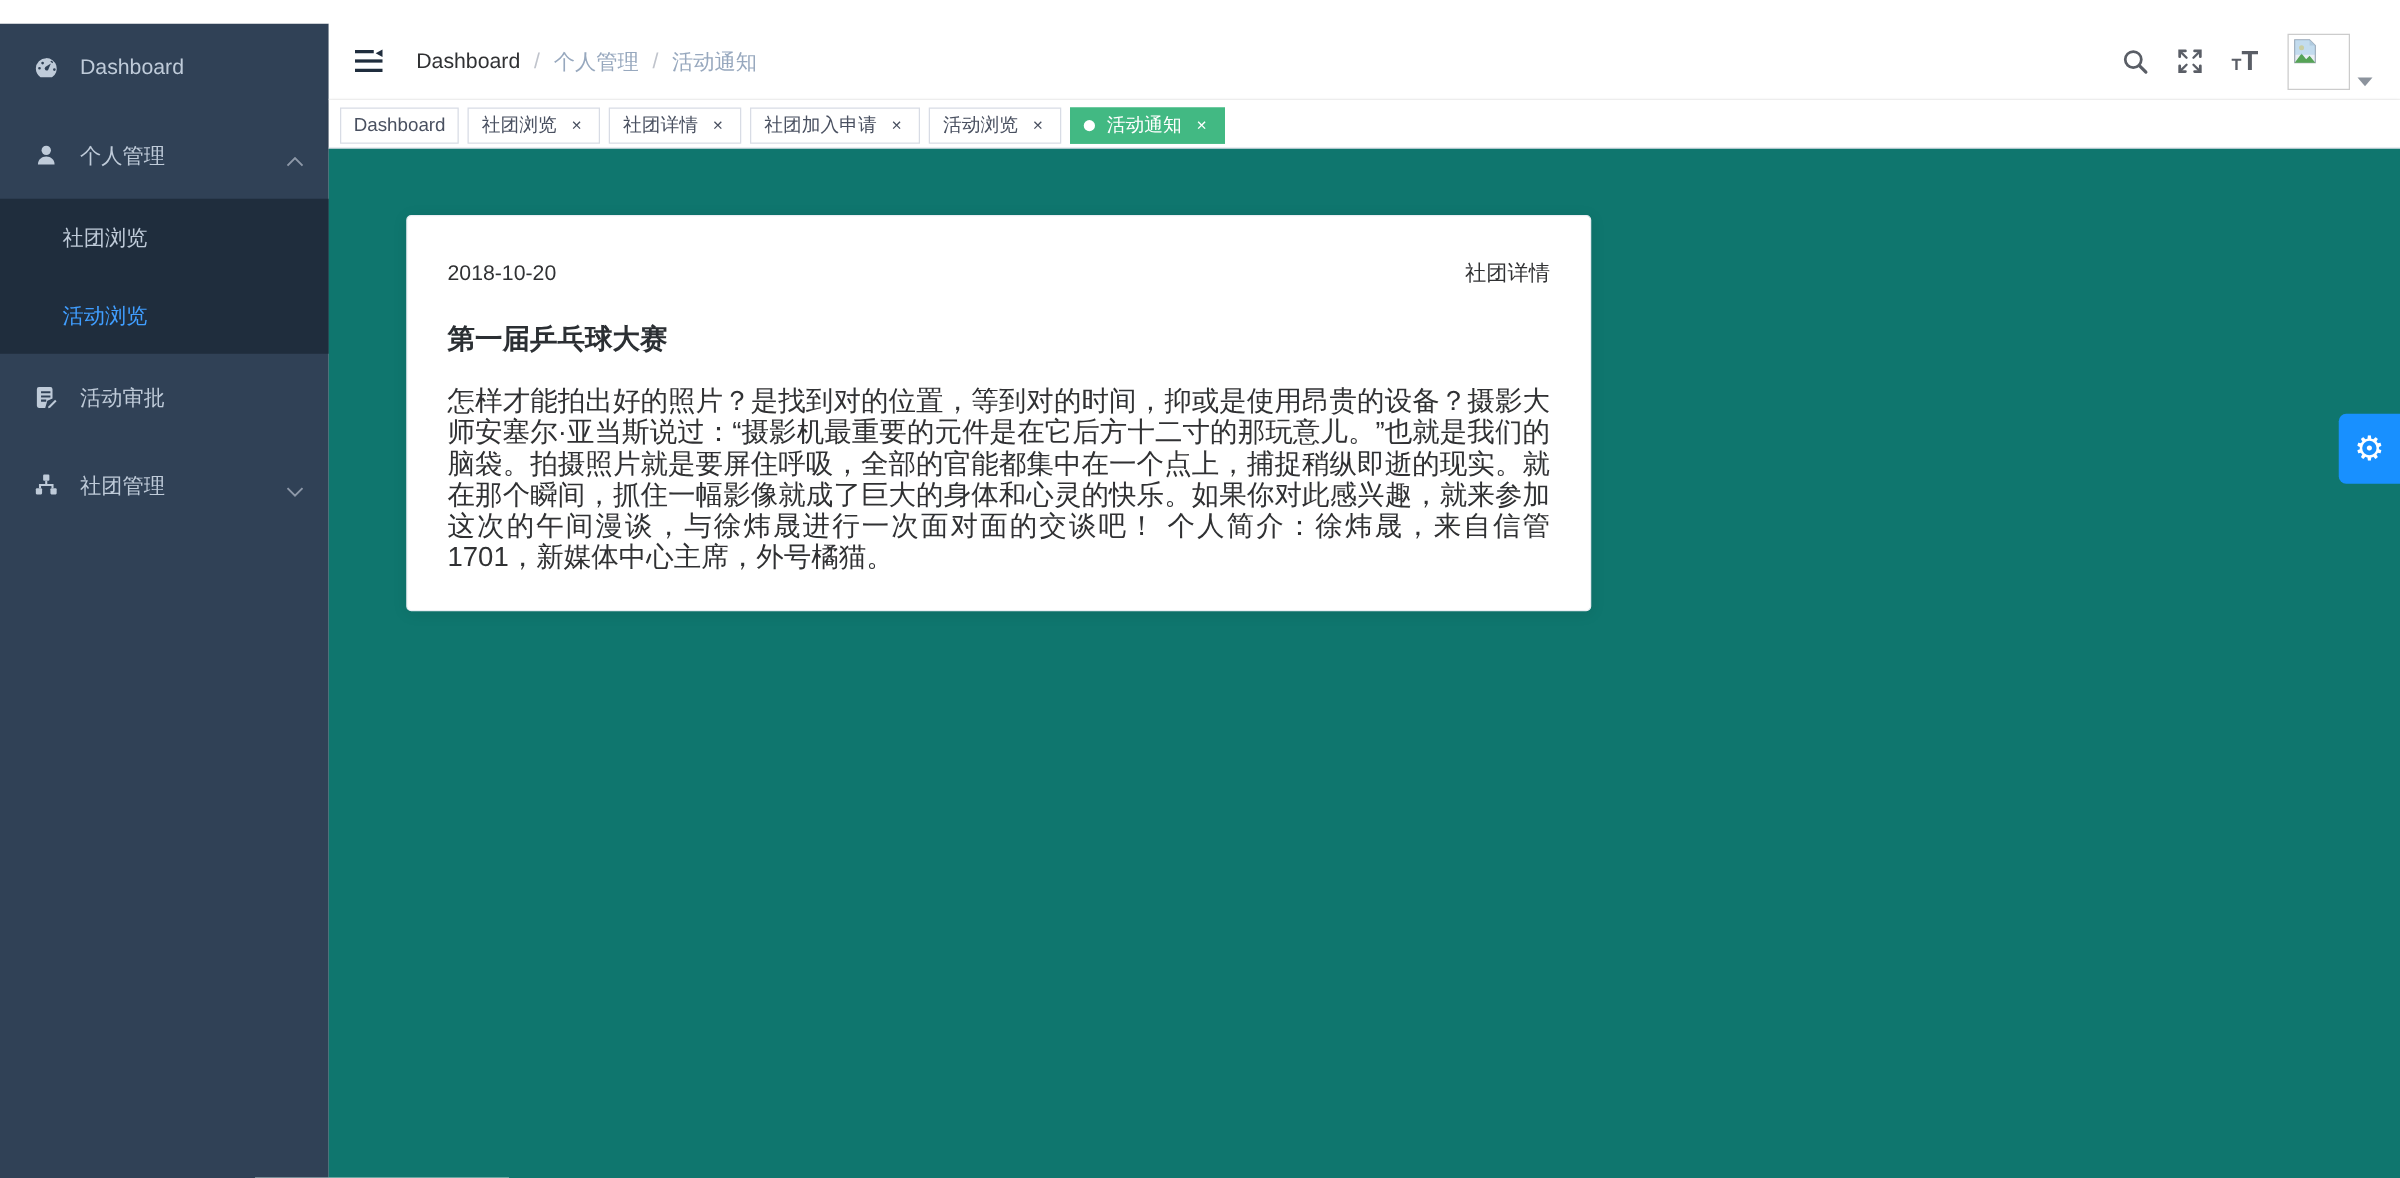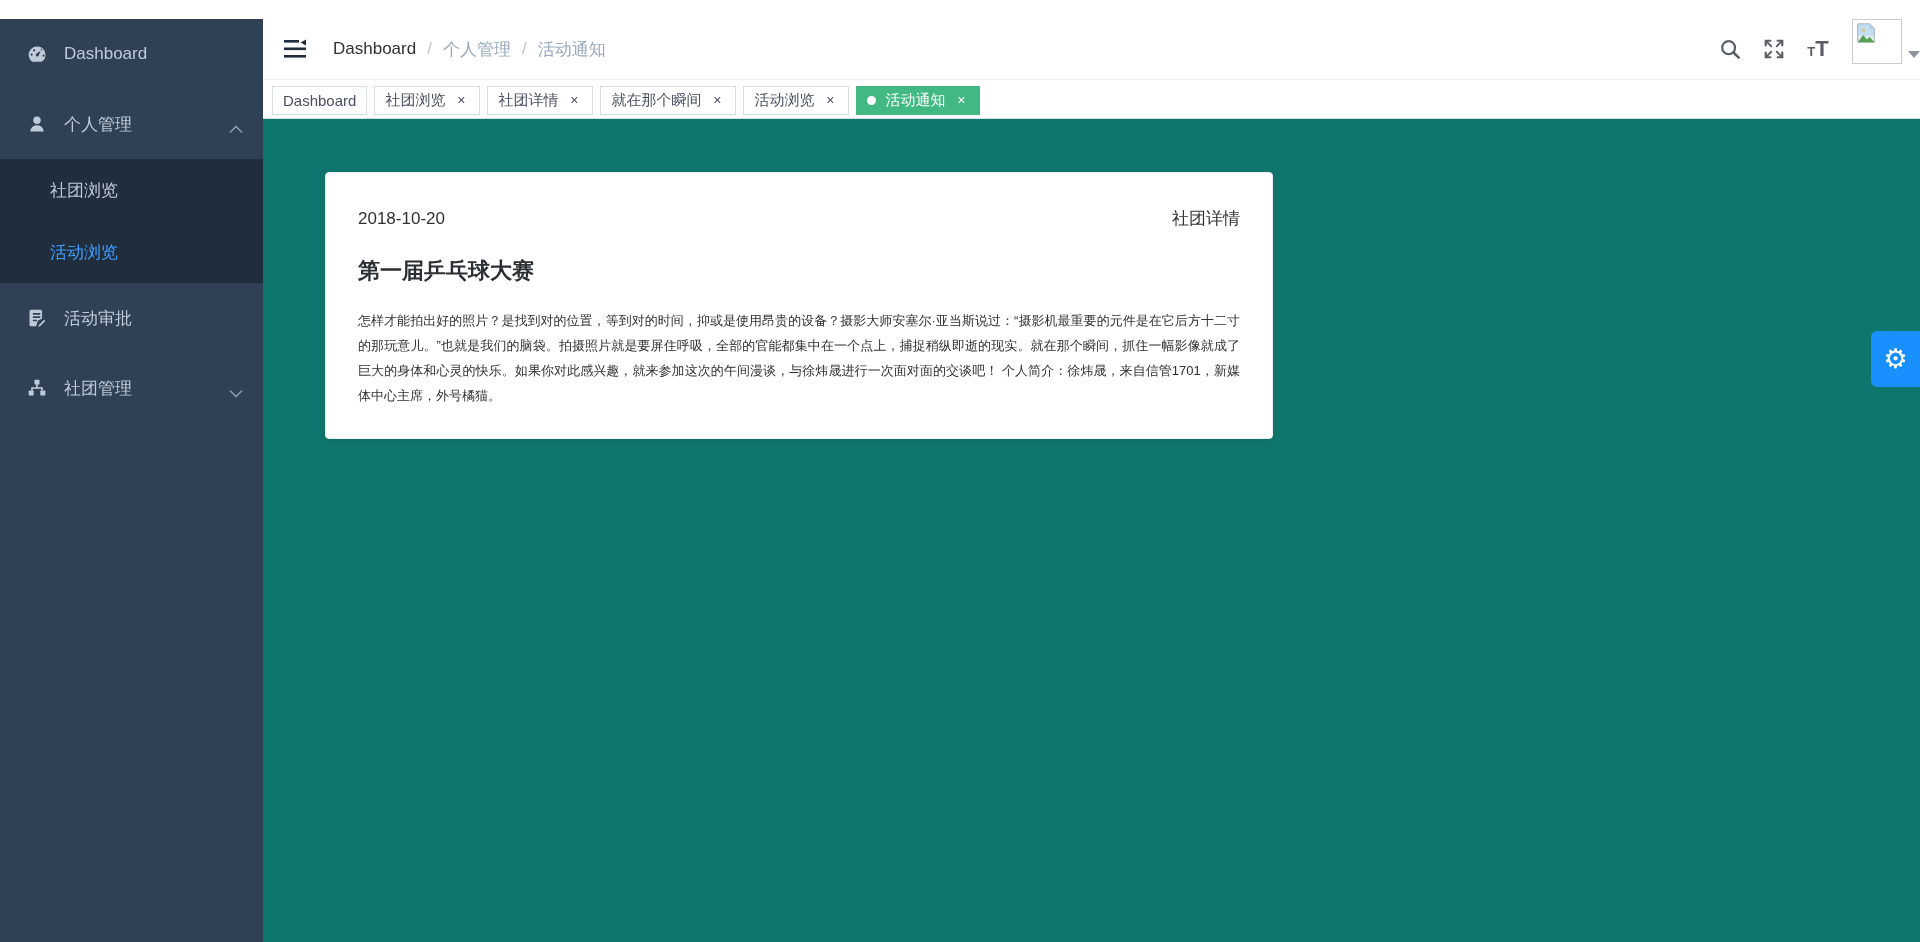--- a/index.html
+++ b/index.html
@@ -20,21 +20,21 @@
   svg.fillicon { fill:#bfcbd9; }
 
   
   .navbar { position:absolute; left:263px; top:0; right:0; height:61px; background:#fff;
     border-bottom:1px solid #f4f4f4; display:flex; align-items:center; }
   .hamburger { padding:0 14px 0 20px; cursor:pointer; display:flex; align-items:center; }
   .breadcrumb { display:flex; align-items:center; margin-left:12px; font-size:17px; }
   .crumb-link { color:#303133; }
   .crumb-sep { color:#c0c4cc; margin:0 11px; }
   .crumb-muted { color:#97a8be; }
-  .nav-right { margin-left:auto; display:flex; align-items:flex-start; }
+  .nav-right { margin-left:auto; display:flex; align-items:center; padding-right:22px; }
   .nav-tool { width:44px; height:61px; display:flex; align-items:center; justify-content:center; cursor:pointer; }
   .tt-icon { color:#5a5e66; font-weight:bold; line-height:1; }
   .tt-icon .tt-s { font-size:13px; }
   .tt-icon .tt-l { font-size:22px; }
   .avatar-box { width:50px; height:45px; border:1px solid #ccc; margin:0 6px 0 12px;
     background:#fff; position:relative; cursor:pointer; }
   .caret-down { width:0; height:0; border-left:6px solid transparent; border-right:6px solid transparent;
     border-top:7px solid #8c939d; margin-top:32px; cursor:pointer; }
 
   
@@ -47,21 +47,21 @@
   .tag.active { background:#42b983; color:#fff; border-color:#42b983; }
   .tag.active .tag-close { color:#fff; }
   .tag .tag-dot { width:9px; height:9px; border-radius:50%; background:#fff; margin-right:9px; }
 
   
   .content { position:absolute; left:263px; top:100px; right:0; bottom:4px; background:#0f766e; overflow:hidden; }
   .notice-card { margin:53px 0 0 62px; width:948px; background:#fff; border:1px solid #eaeef3;
     border-radius:4px; box-shadow:0 2px 12px 0 rgba(0,0,0,.08); padding:34px 32px 30px 32px; }
   .notice-head { display:flex; justify-content:space-between; align-items:baseline; font-size:17px; color:#303133; }
   .notice-title { font-size:22px; font-weight:600; color:#2b2f33; margin:26px 0 22px 0; }
-  .notice-body { font-size:13px; line-height:25px; color:#303133; text-align:justify; }
+  .notice-body { font-size:22px; line-height:25px; color:#303133; text-align:justify; }
 
   
   .settings-fab { position:absolute; right:0; top:312px; width:49px; height:56px; background:#1890ff;
     border-radius:6px 0 0 6px; display:flex; align-items:center; justify-content:center; cursor:pointer; }
   .settings-fab .gear { color:#fff; font-size:27px; line-height:1; }
 
   .bottom-strip { position:absolute; left:0; bottom:0; width:1920px; height:4px; background:#dcdfe6; }
 </style>
 </head>
 <body>
@@ -189,21 +189,21 @@
     </div>
     <div class="tag">
       <span>社团浏览</span>
       <span class="tag-close">×</span>
     </div>
     <div class="tag">
       <span>社团详情</span>
       <span class="tag-close">×</span>
     </div>
     <div class="tag">
-      <span>就在那个瞬间</span>
+      <span>社团加入申请</span>
       <span class="tag-close">×</span>
     </div>
     <div class="tag">
       <span>活动浏览</span>
       <span class="tag-close">×</span>
     </div>
     <div class="tag active">
       <span class="tag-dot"></span>
       <span>活动通知</span>
       <span class="tag-close">×</span>

